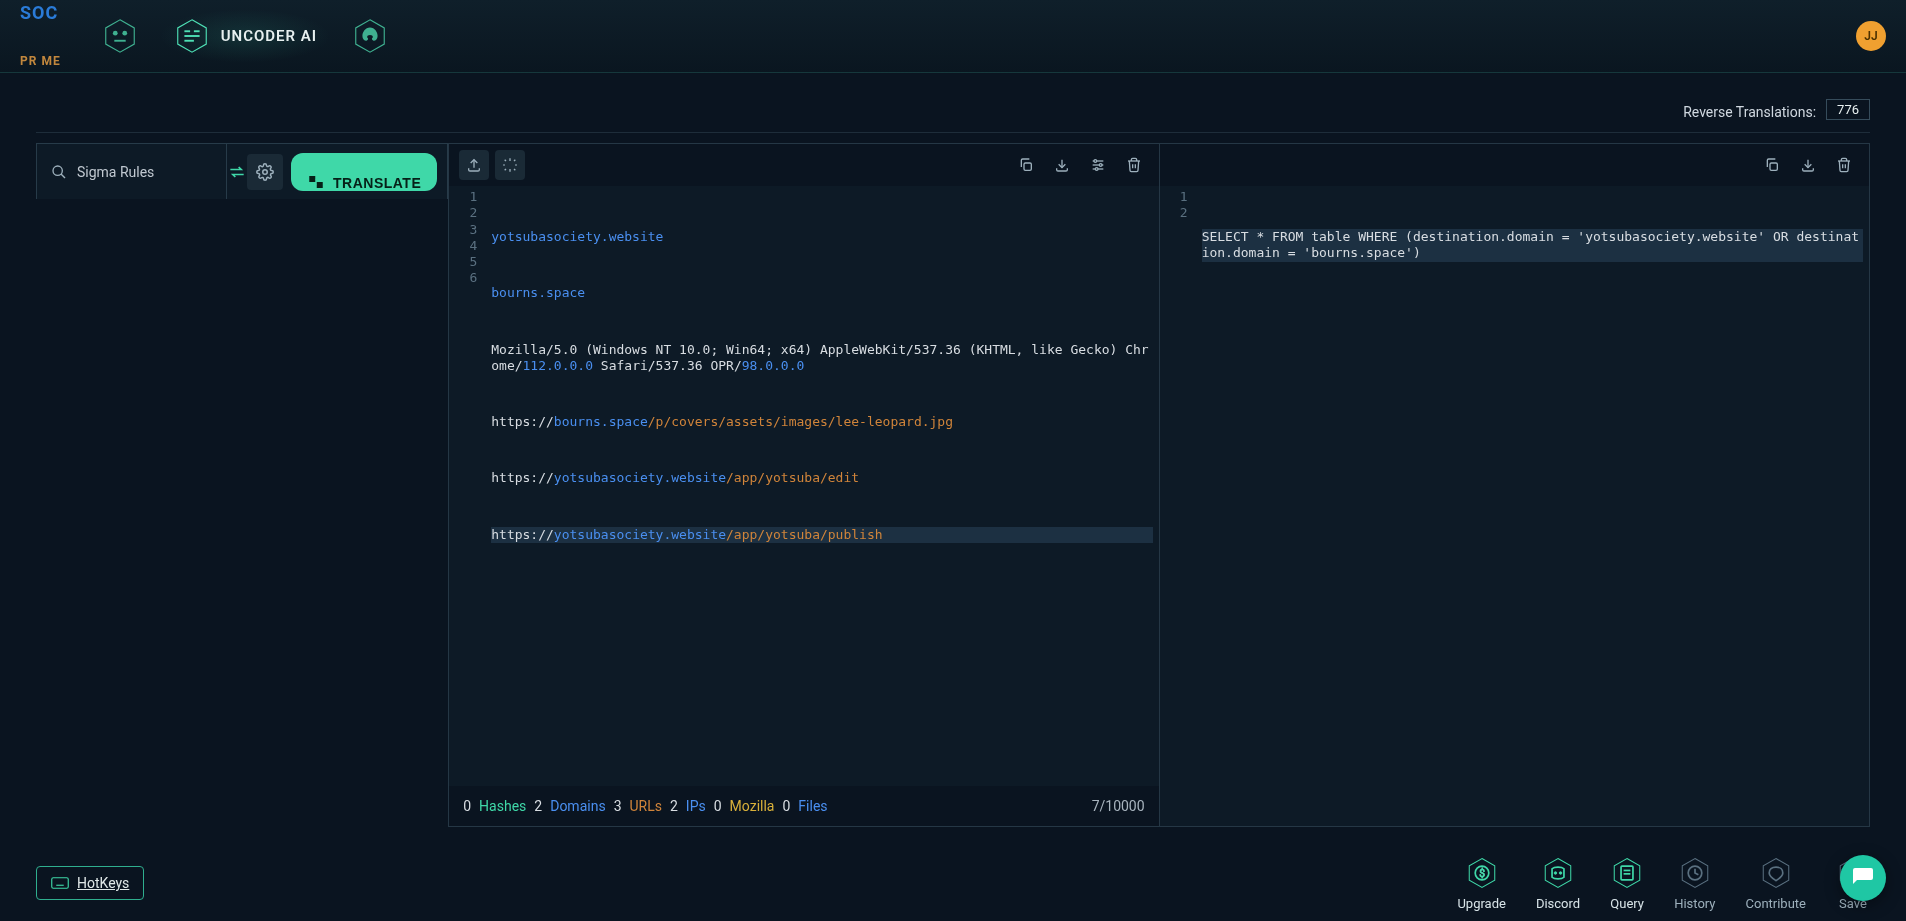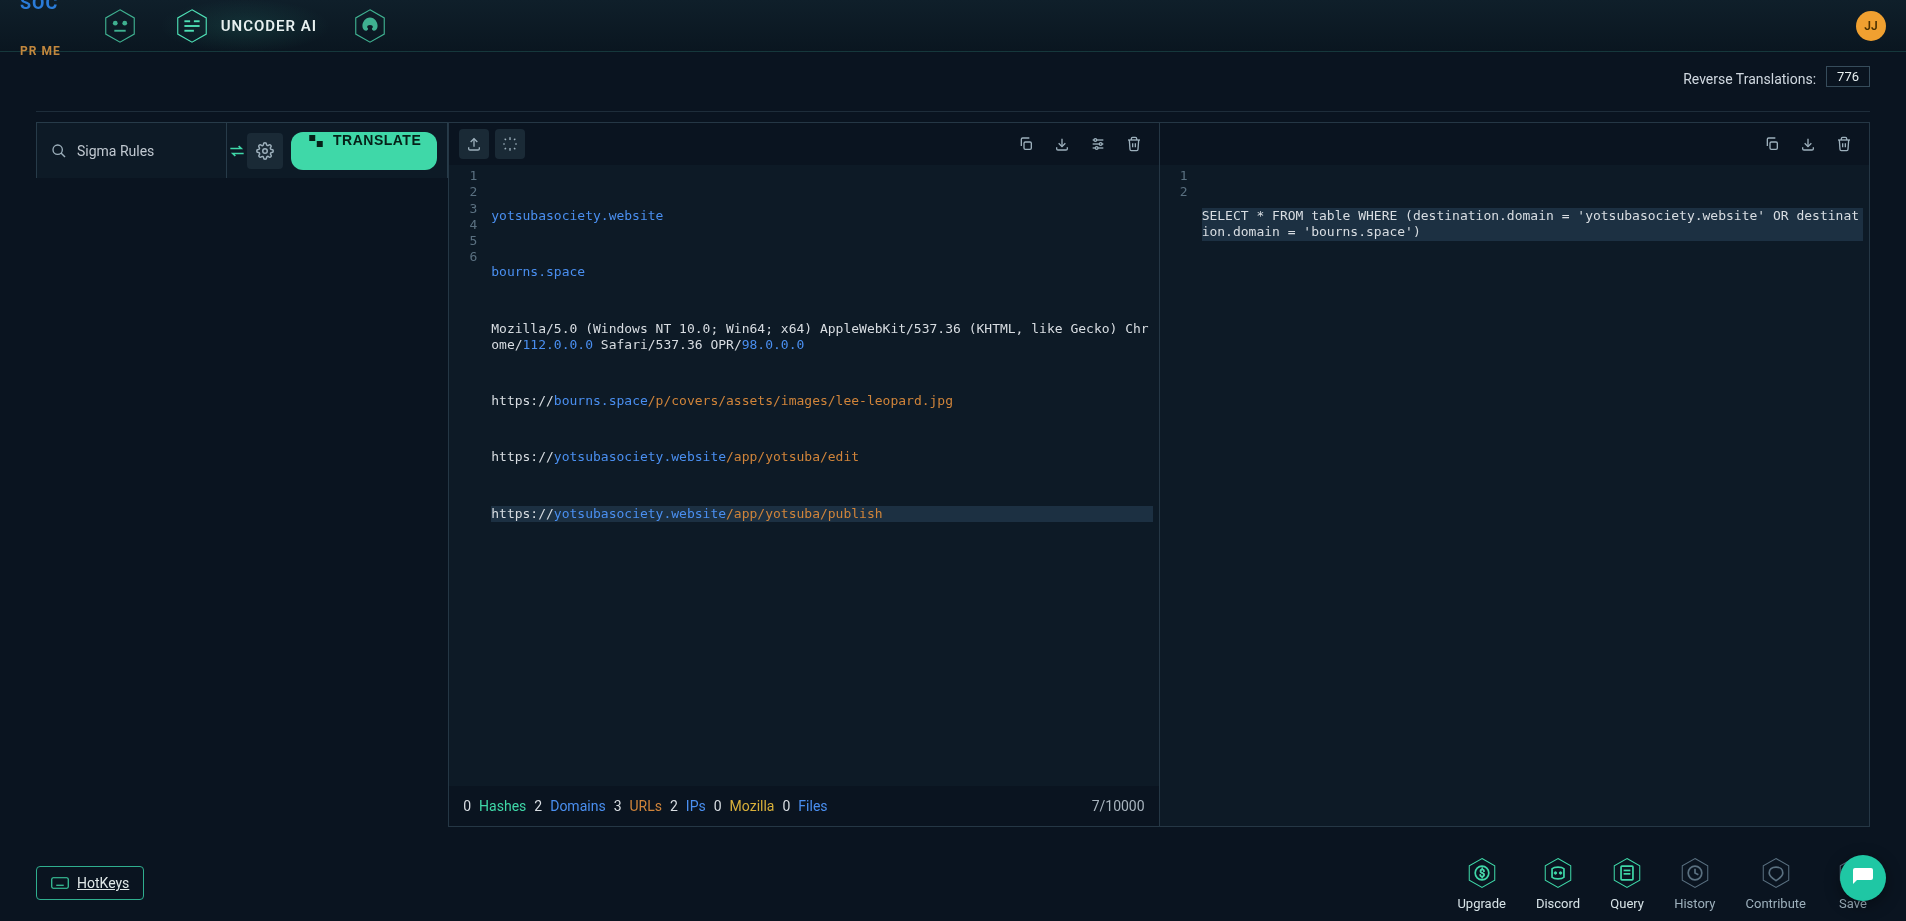--- a/index.html
+++ b/index.html
@@ -1,52 +1,52 @@
 <!DOCTYPE html>
 <html><head>
 <meta charset="utf-8">
 <style>
 * { margin:0; padding:0; box-sizing:border-box; }
 html,body { width:100%; height:100%; background:#0a1420; color:#d0d8e0; font-family:-apple-system,BlinkMacSystemFont,"Segoe UI",Roboto,sans-serif; font-size:14px; overflow:hidden; }
 body { display:flex; flex-direction:column; }
 
 
-.topbar { height:52px; display:flex; align-items:center; padding:0 20px; background:linear-gradient(180deg,#0f1f2a 0%,#0a1620 100%); border-bottom:1px solid rgba(64,200,170,0.15); position:relative; }
+.topbar { height:73px; display:flex; align-items:center; padding:0 20px; background:linear-gradient(180deg,#0f1f2a 0%,#0a1620 100%); border-bottom:1px solid rgba(64,200,170,0.15); position:relative; }
 .logo-soc { font-weight:700; letter-spacing:1px; font-size:18px; line-height:0.9; margin-right:40px; }
 .logo-soc .s1 { color:#2a7bd8; }
 .logo-soc .s2 { color:#c2873d; font-size:12px; display:block;margin-top:35px; }
 .tabbox { display:flex; align-items:center; gap:20px; }
 .hex { width:38px; height:38px; display:flex; align-items:center; justify-content:center; }
 .hex svg { width:38px; height:38px; }
 .hex .hexpath { fill:none; stroke:#3fb090; stroke-width:1.2; }
 .hex.active .hexpath { stroke:#4ee0b5; }
 .hex .icon { fill:#3fb090; }
 .hex.active .icon { fill:#4ee0b5; }
 .tab-active { display:flex; align-items:center; gap:10px; padding:8px 14px; border-radius:6px; background:radial-gradient(ellipse at center,rgba(60,210,170,0.12) 0%,transparent 70%); }
 .tab-active .title { color:#e8f0f0; font-weight:600; letter-spacing:1px; font-size:15px; }
 .avatar { margin-left:auto; width:30px; height:30px; border-radius:50%; background:#f0a030; color:#4a3000; font-size:12px; font-weight:600; display:flex; align-items:center; justify-content:center; cursor:pointer; }
 
 
-.substrip { height:60px; margin:0 36px; display:flex; align-items:flex-end; justify-content:flex-end; padding-bottom:24px; border-bottom:1px solid rgba(120,160,180,0.18); gap:10px; }
+.substrip { height:60px; margin:0 36px; display:flex; align-items:flex-end; justify-content:flex-end; padding-bottom:12px; border-bottom:1px solid rgba(120,160,180,0.18); gap:10px; }
 .substrip .rt-label { color:#d0d8e0; font-size:14px; }
 .substrip .rt-count { border:1px solid rgba(120,160,180,0.4); padding:2px 10px; font-size:13px; color:#e8f0f0; }
 
 
 .mainwrap { flex:1; margin:10px 36px 0 36px; display:flex; min-height:0; }
 
 
 .controls { height:56px; border:1px solid rgba(120,160,180,0.25); border-bottom:none; display:flex; align-items:center; background:#0d1a26; }
 .sigma-search { width:190px; height:100%; border-right:1px solid rgba(120,160,180,0.25); display:flex; align-items:center; gap:10px; padding:0 14px; color:#c0c8d0; cursor:pointer; }
 .dd-area { flex:1; display:flex; align-items:center; justify-content:center; gap:50px; }
 .dd { width:260px; height:38px; border:1px solid #2fae8e; border-radius:4px; display:flex; align-items:center; padding:0 14px; color:#e0e8e8; cursor:pointer; background:#0d1a26; }
 .dd .chev { margin-left:auto; }
 .swap { color:#3fd8a8; font-size:18px; cursor:pointer; }
 .right-ctrl { display:flex; align-items:center; gap:8px; padding-right:10px; }
 .icon-btn { width:36px; height:36px; border-radius:4px; display:flex; align-items:center; justify-content:center; background:#1a2a36; cursor:pointer; color:#9db0bc; }
-.translate-btn { height:38px; padding:0 16px; border-radius:12px; background:#3fd8a8; color:#062018; font-weight:700; letter-spacing:0.5px; display:flex; align-items:flex-start; gap:8px; cursor:pointer; border:none; font-size:14px; }
+.translate-btn { height:38px; padding:0 16px; border-radius:12px; background:#3fd8a8; color:#062018; font-weight:700; letter-spacing:0.5px; display:flex; align-items:flex-end; gap:8px; cursor:pointer; border:none; font-size:14px; }
 
 
 .panes { flex:1; display:flex; border:1px solid rgba(120,160,180,0.25); min-height:0; }
 .pane { flex:1; display:flex; flex-direction:column; min-width:0; }
 .pane + .pane { border-left:1px solid rgba(120,160,180,0.25); }
 .pane-toolbar { height:42px; display:flex; align-items:center; padding:0 10px; gap:6px; }
 .pane-toolbar .spacer { flex:1; }
 .tb-btn { width:30px; height:30px; border-radius:4px; display:flex; align-items:center; justify-content:center; color:#9db0bc; cursor:pointer; }
 .tb-btn.boxed { background:#1a2a36; }
 

